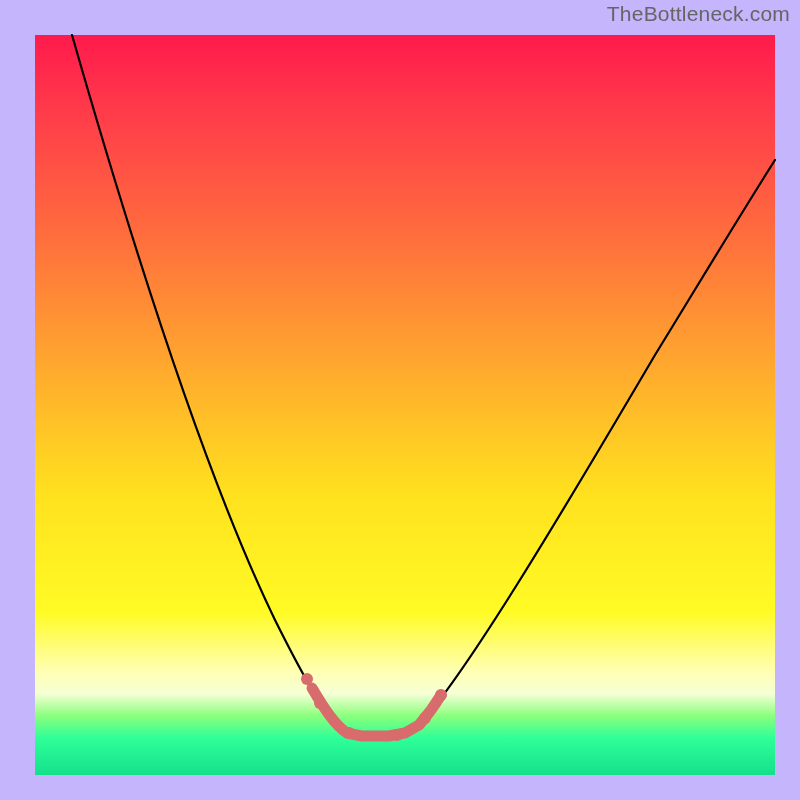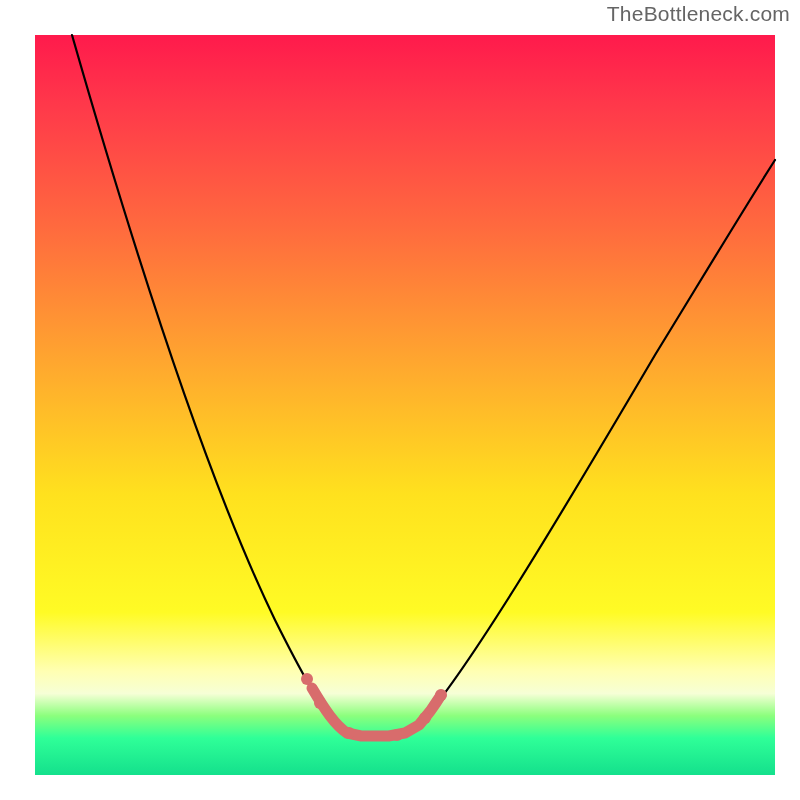--- a/index.html
+++ b/index.html
@@ -8,21 +8,21 @@
     width: 800px;
     height: 800px;
     overflow: hidden;
     background: #000;
     font-family: Arial, Helvetica, sans-serif;
   }
   .canvas {
     position: relative;
     width: 800px;
     height: 800px;
-    background: #ffffff;
+    background: #c4b5fd;
   }
   
   .plot {
     position: absolute;
     left: 35px;
     top: 35px;
     width: 740px;
     height: 740px;
     
     background:

